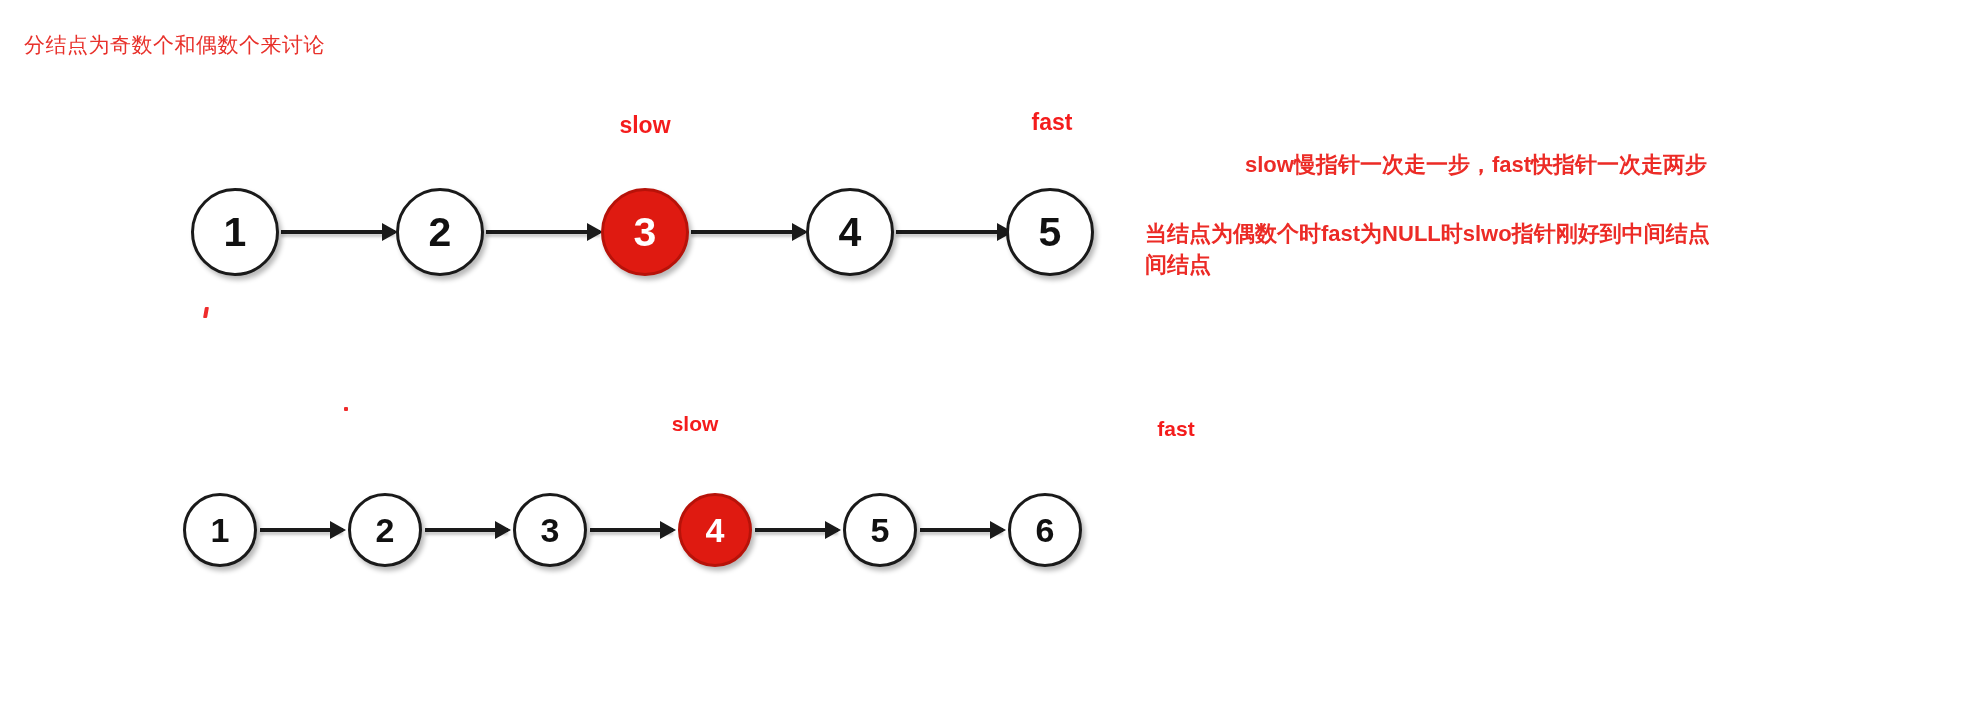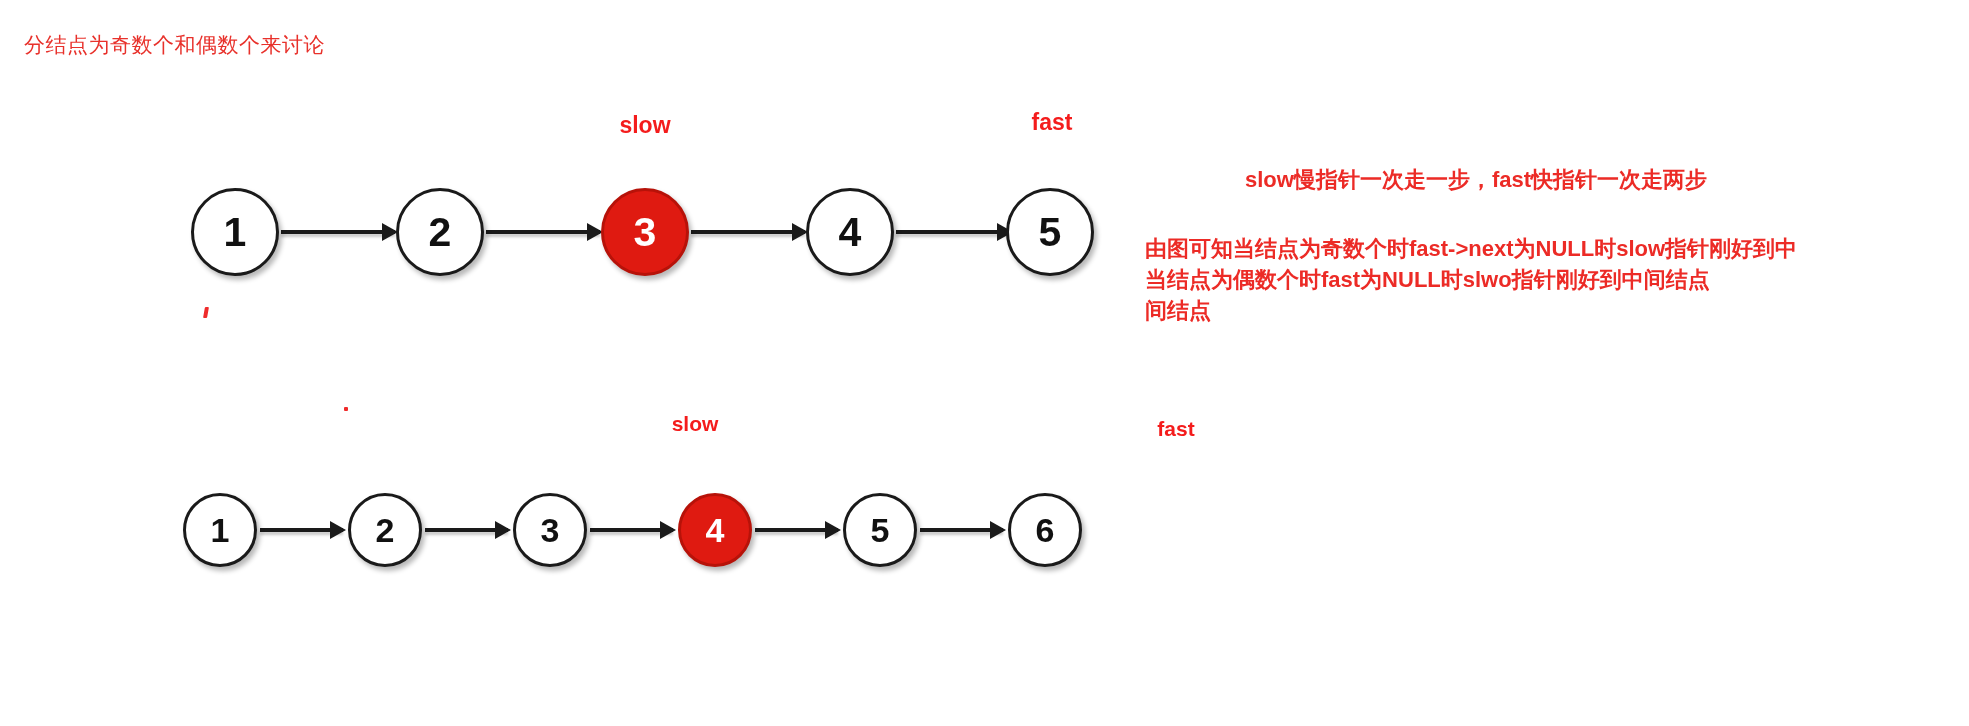--- a/index.html
+++ b/index.html
@@ -103,21 +103,20 @@
   .ptr-label.row2-size {
     font-size: 21px;
   }
 
   
   .note {
     position: absolute;
     color: #ec2b26;
     font-weight: bold;
     white-space: nowrap;
-    margin-top: 15px;
   }
   .note-head {
     left: 1245px;
     top: 150px;
     font-size: 22px;
   }
   .note-block {
     left: 1145px;
     top: 218px;
     font-size: 22px;
@@ -190,16 +189,15 @@
   <div class="node" style="left:880px; top:530px;">5</div>
   <div class="node" style="left:1045px; top:530px;">6</div>
 
   <div class="ptr-label row2-size" style="left:695px; top:412px;">slow</div>
   <div class="ptr-label row2-size" style="left:1176px; top:417px;">fast</div>
 </div>
 
 <div class="note note-head">slow慢指针一次走一步，fast快指针一次走两步</div>
 
 <div class="note note-block">
-  <span class="ln">由图可知当结点为奇数个时fast-&gt;next为NULL时slow指针刚好到中</span>
   <span class="ln">当结点为偶数个时fast为NULL时slwo指针刚好到中间结点</span>
   <span class="ln">间结点</span>
 </div>
 
 </body></html>

